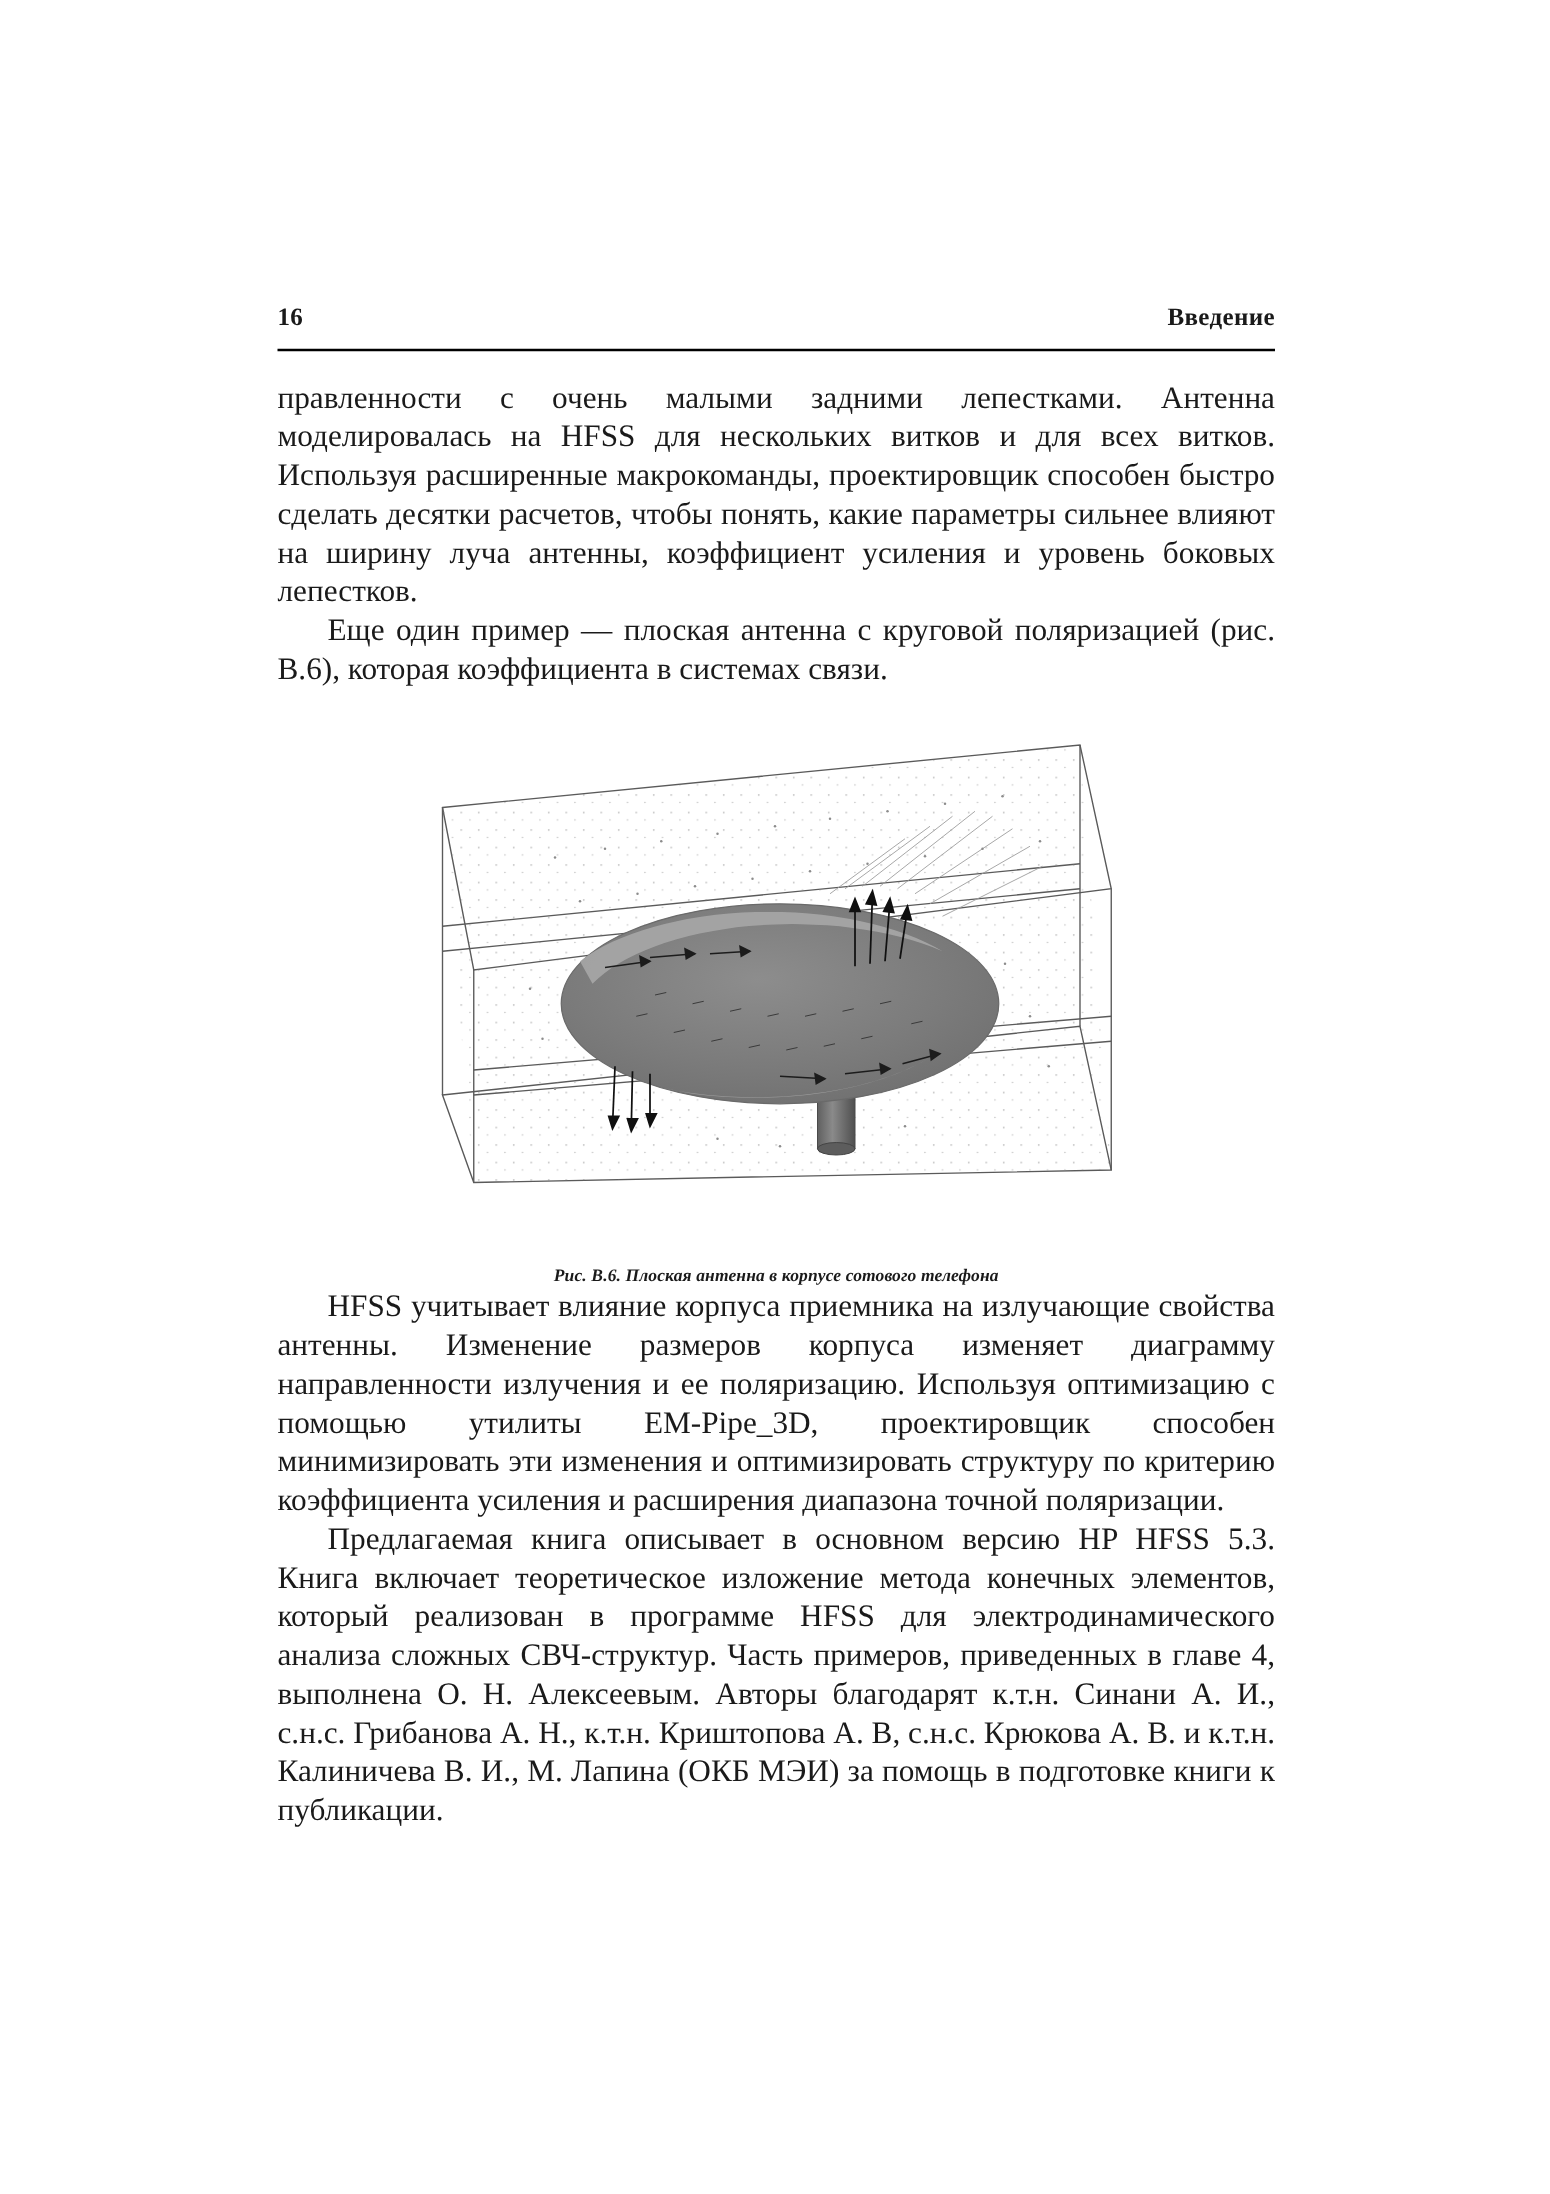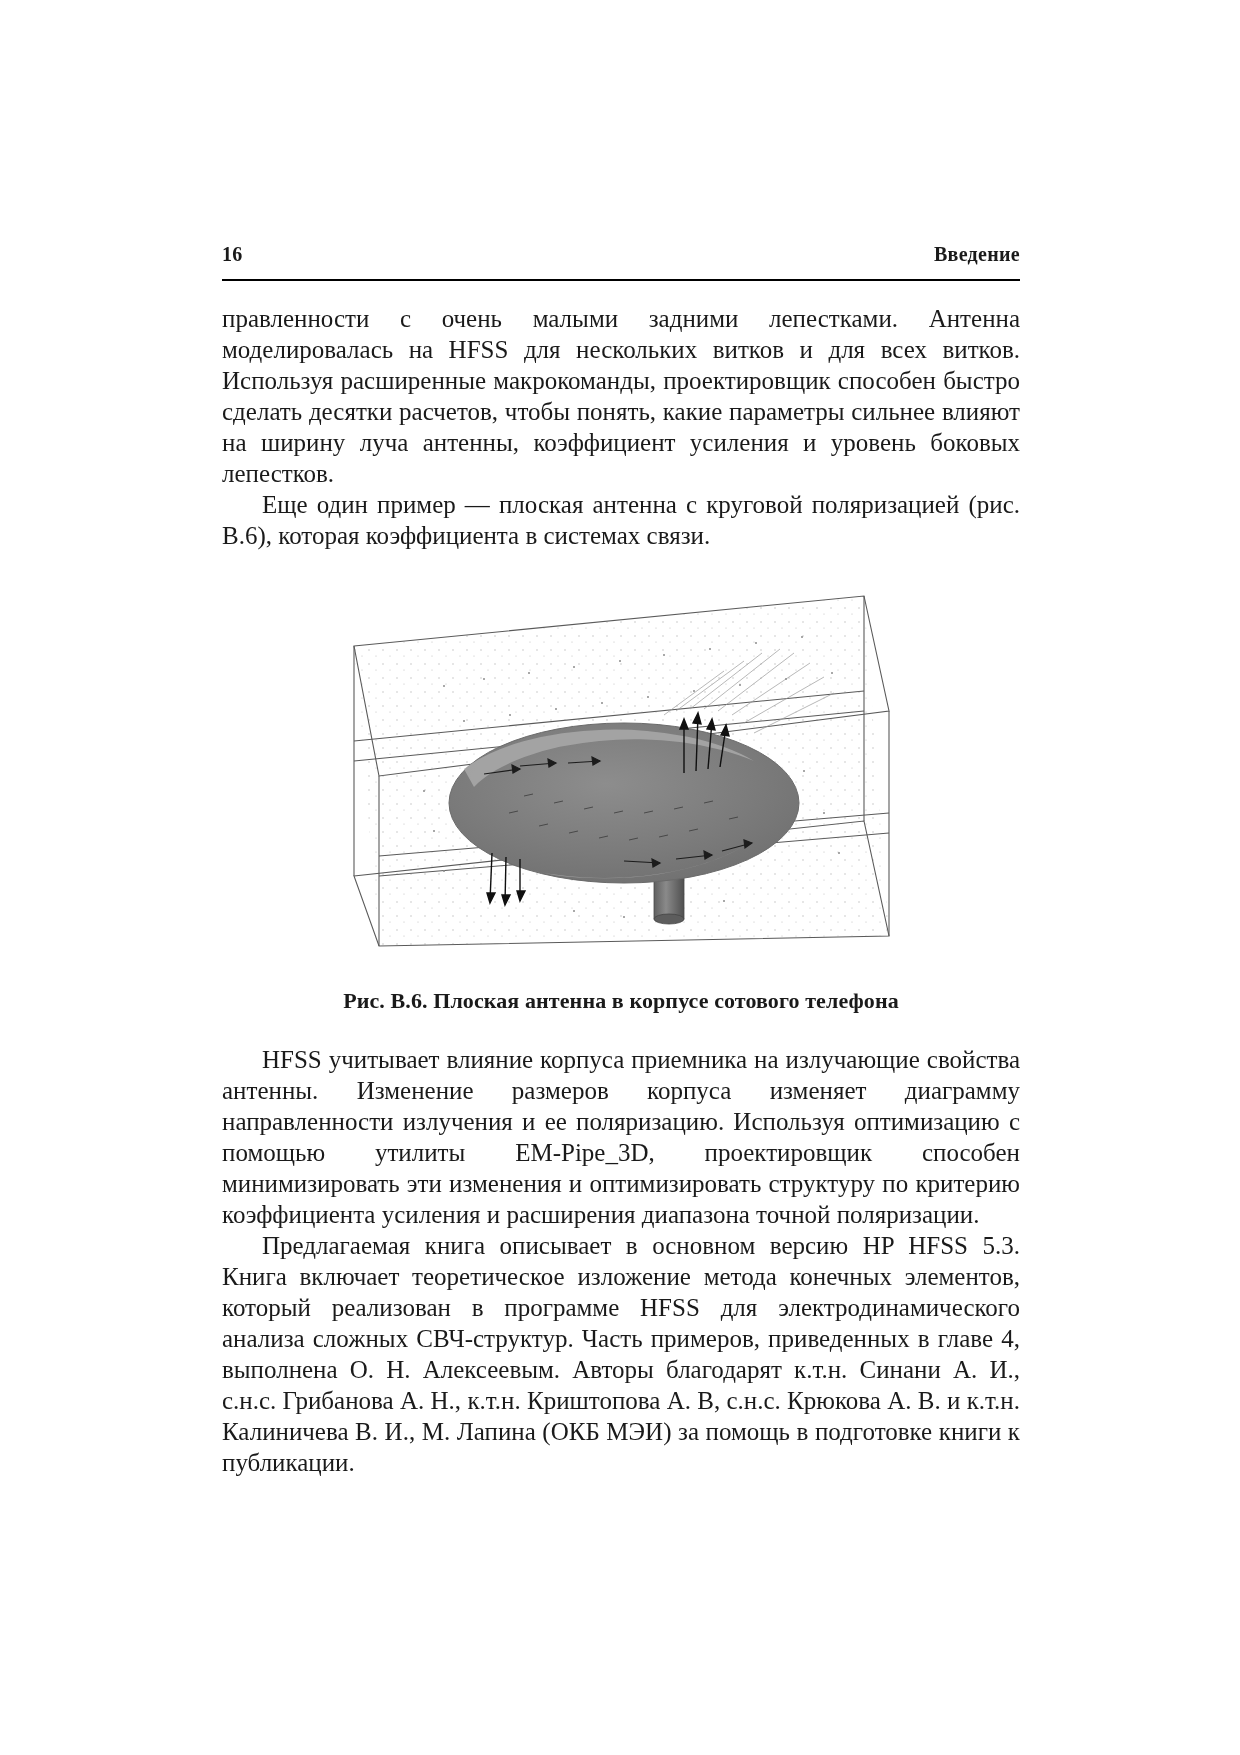--- a/index.html
+++ b/index.html
@@ -57,39 +57,39 @@
     line-height: 31px;
     text-align: justify;
     text-justify: inter-word;
     hyphens: manual;
   }
   p.body + p.body {
     margin-top: 0;
   }
   p.indent {
     text-indent: 40px;
-    margin-top: 30px;
   }
   
   .figure {
     margin-top: 40px;
     text-align: center;
   }
   .figure-box {
     display: inline-block;
     width: 595px;
     height: 385px;
     position: relative;
   }
   .figure-caption {
-    margin-top: 8px;
-    font-size: 22px;
+    margin-top: 33px;
+    font-size: 14px;
     font-weight: bold;
     text-align: center;
     letter-spacing: 0.1px;
+    font-style: italic;
   }
   .after-figure {
     margin-top: 42px;
   }
   svg.fig { display: block; }
 </style>
 </head>
 <body>
 
 <div class="page">

